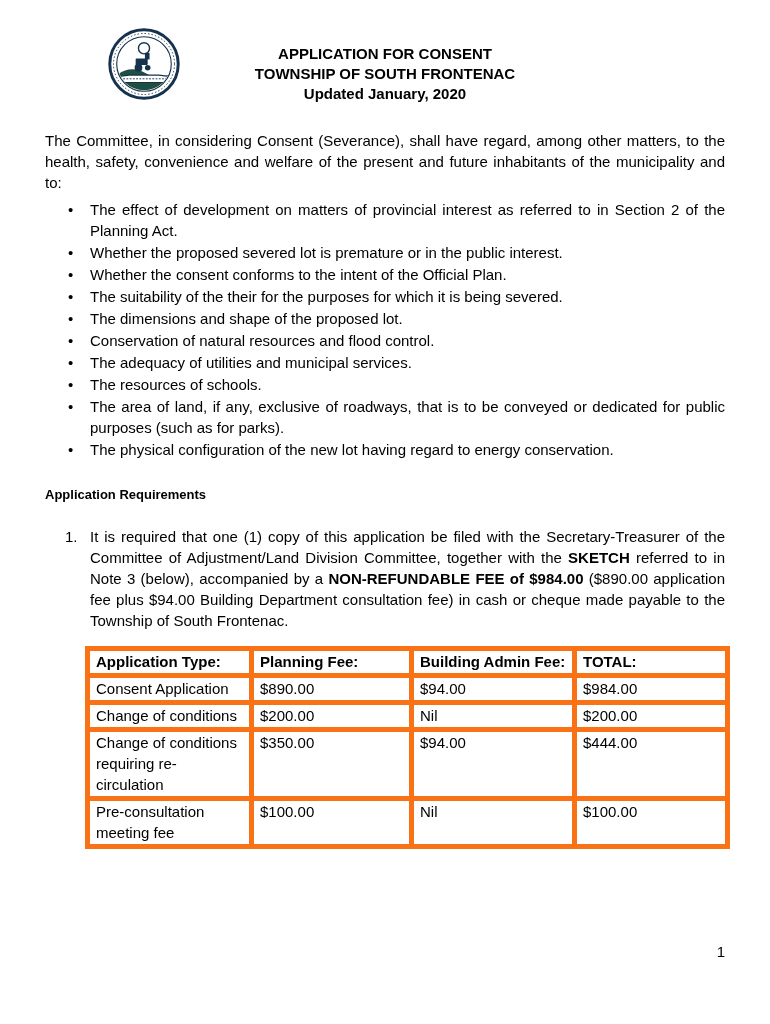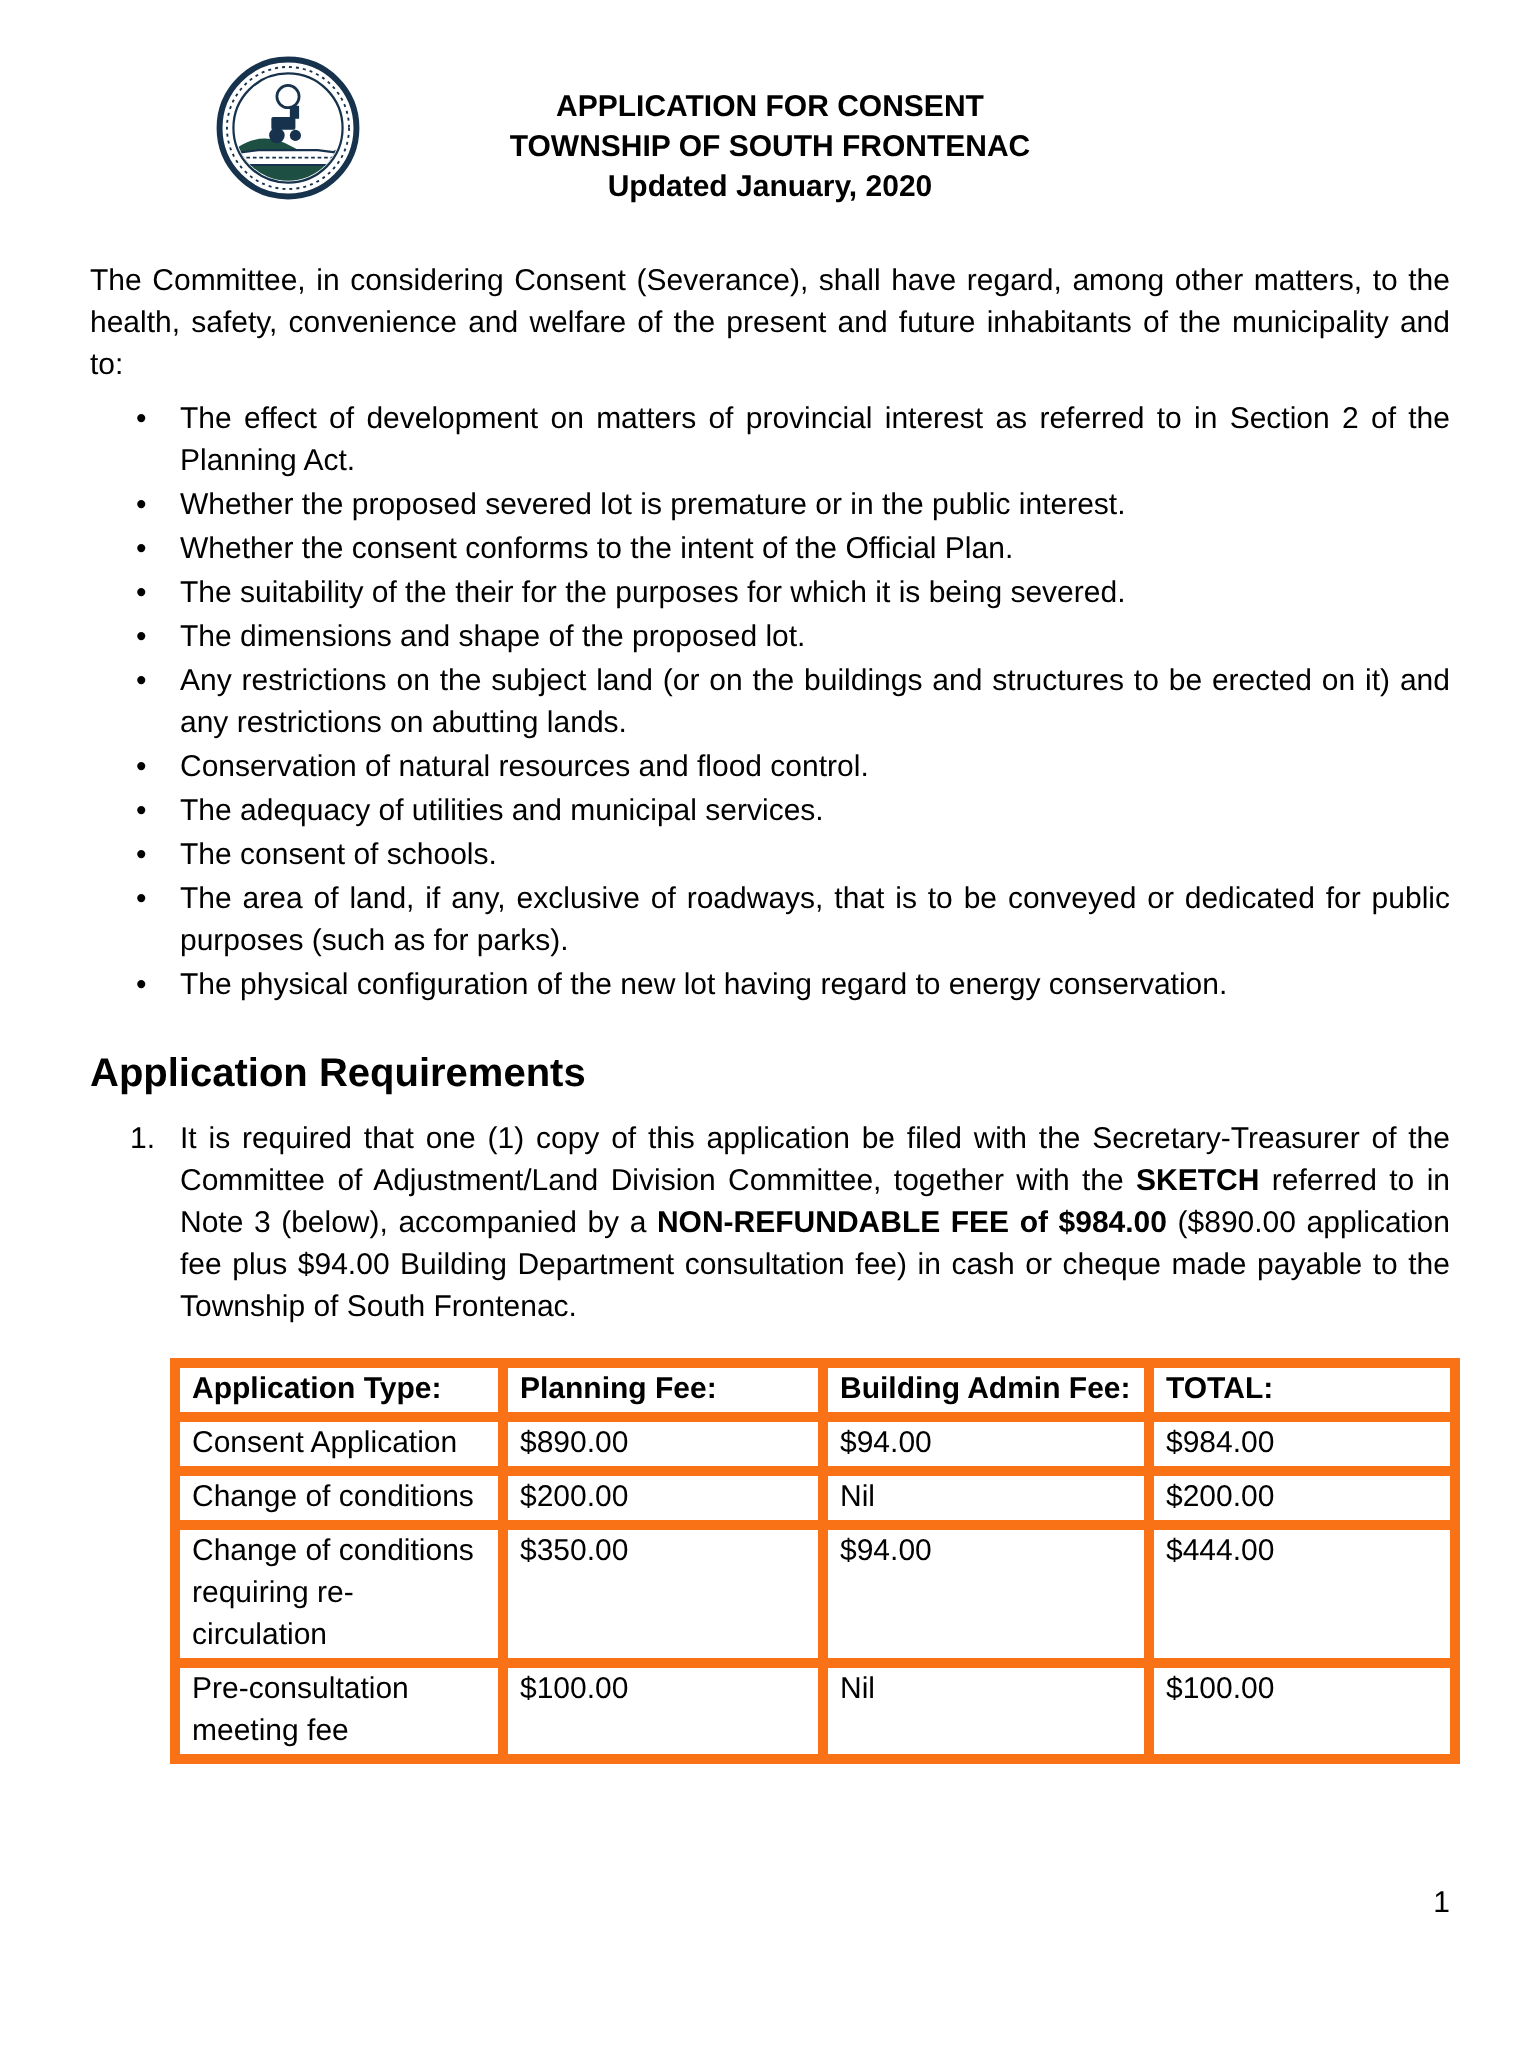--- a/index.html
+++ b/index.html
@@ -25,21 +25,21 @@
   .para.tight { margin-bottom: 6px; }
   em { font-style: italic; }
   strong { font-weight: bold; }
 
   
   .bullets { list-style: none; margin-bottom: 24px; }
   .bullets li { position: relative; padding-left: 45px; text-align: justify; margin-bottom: 1px; }
   .bullets li::before { content: "\2022"; position: absolute; left: 23px; top: 0; }
 
   
-  .section-heading { font-size: 20px; font-weight: bold; margin-bottom: 11px; }
+  .section-heading { font-size: 13px; font-weight: bold; margin-bottom: 21px; }
 
   
   .numbered-item { display: flex; margin-bottom: 15px; }
   .numbered-item .num { flex: none; width: 25px; margin-left: 20px; }
   .numbered-item .num-text { flex: 1; text-align: justify; }
 
   
   .fee-table { border-collapse: collapse; margin-left: 40px; width: 640px; table-layout: fixed; }
   .fee-table th, .fee-table td {
     border: 5px solid #f97316;
@@ -89,24 +89,23 @@
 
 
   <p class="para tight">The Committee, in considering Consent (Severance), shall have regard, among other matters, to the health, safety, convenience and welfare of the present and future inhabitants of the municipality and to:</p>
 
   <ul class="bullets">
     <li>The effect of development on matters of provincial interest as referred to in Section 2 of the Planning Act.</li>
     <li>Whether the proposed severed lot is premature or in the public interest.</li>
     <li>Whether the consent conforms to the intent of the Official Plan.</li>
     <li>The suitability of the their for the purposes for which it is being severed.</li>
     <li>The dimensions and shape of the proposed lot.</li>
-    <li>Any restrictions on the subject land (or on the buildings and structures to be erected on it) and any restrictions on abutting lands.</li>
     <li>Conservation of natural resources and flood control.</li>
     <li>The adequacy of utilities and municipal services.</li>
-    <li>The consent of schools.</li>
+    <li>The resources of schools.</li>
     <li>The area of land, if any, exclusive of roadways, that is to be conveyed or dedicated for public purposes (such as for parks).</li>
     <li>The physical configuration of the new lot having regard to energy conservation.</li>
   </ul>
 
   <h2 class="section-heading">Application Requirements</h2>
 
   <div class="numbered-item">
     <span class="num">1.</span>
     <div class="num-text"><span>It is required that one (1) copy of this application be filed with the Secretary-Treasurer of the Committee of Adjustment/Land Division Committee, together with the </span><strong>SKETCH</strong><span> referred to in Note 3 (below), accompanied by a </span><strong>NON-REFUNDABLE FEE of $984.00</strong><span> ($890.00 application fee plus $94.00 Building Department consultation fee) in cash or cheque made payable to the Township of South Frontenac.</span></div>
   </div>

